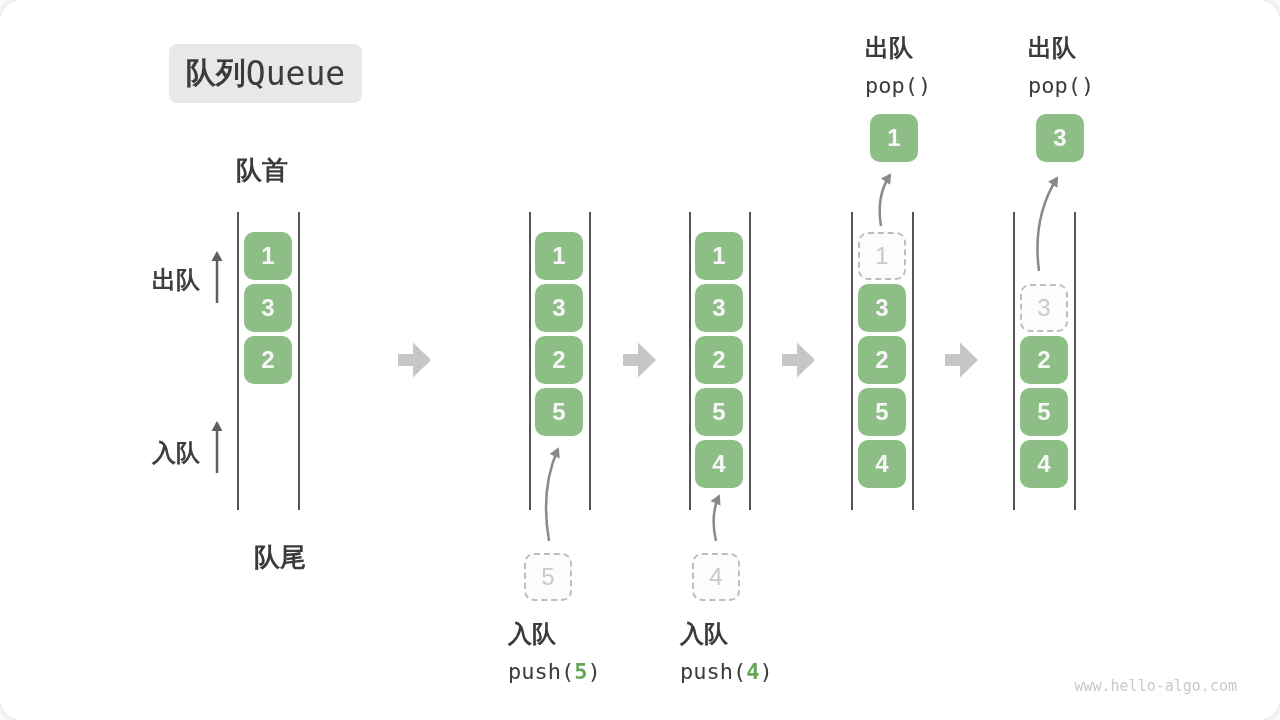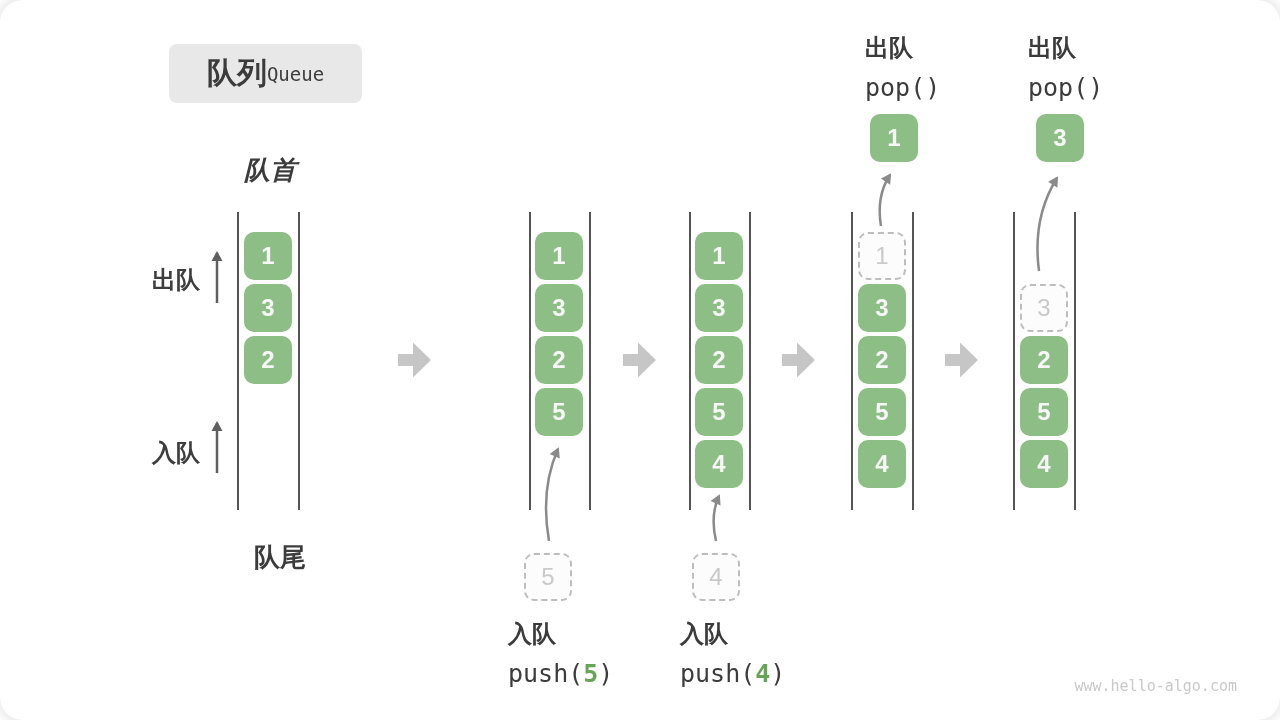--- a/index.html
+++ b/index.html
@@ -27,21 +27,21 @@
     align-items: center;
     justify-content: center;
   }
   .title-zh {
     font-size: 30px;
     font-weight: bold;
     color: #3B3B3B;
   }
   .title-en {
     font-family: "DejaVu Sans Mono", "Liberation Mono", monospace;
-    font-size: 19px;
+    font-size: 33px;
     color: #3C3C3C;
   }
   .big-label {
     position: absolute;
     width: 80px;
     text-align: center;
     font-size: 26px;
     font-weight: bold;
     color: #3B3B3B;
   }
@@ -90,21 +90,21 @@
     position: absolute;
     color: #3B3B3B;
   }
   .op-zh {
     font-size: 24px;
     font-weight: bold;
     margin-bottom: 9px;
   }
   .op-code {
     font-family: "DejaVu Sans Mono", "Liberation Mono", monospace;
-    font-size: 25px;
+    font-size: 22px;
     color: #3C3C3C;
     text-align: right;
   }
   .op-arg {
     color: #66A555;
     font-weight: bold;
   }
   .watermark {
     position: absolute;
     right: 43px; top: 677px;
@@ -122,21 +122,21 @@
 </head>
 <body>
 
 <div class="card">
 
   <div class="title-box">
     <span class="title-zh">队列</span>
     <span class="title-en">Queue</span>
   </div>
 
-  <div class="big-label" style="left:230px; top:153px;font-style:italic;">队首</div>
+  <div class="big-label" style="left:222px; top:153px;">队首</div>
   <div class="big-label" style="left:240px; top:540px;">队尾</div>
 
   <div class="side-label" style="left:128px; top:264px;">出队</div>
   <div class="side-label" style="left:128px; top:437px;">入队</div>
 
   <svg class="overlay" viewBox="0 0 1280 720">
     <defs>
       <marker id="headDark" markerUnits="userSpaceOnUse" markerWidth="13" markerHeight="13" refX="9" refY="6.5" orient="auto">
         <path d="M1,1 L11,6.5 L1,12 Z" fill="#5F5F5F"></path>
       </marker>

